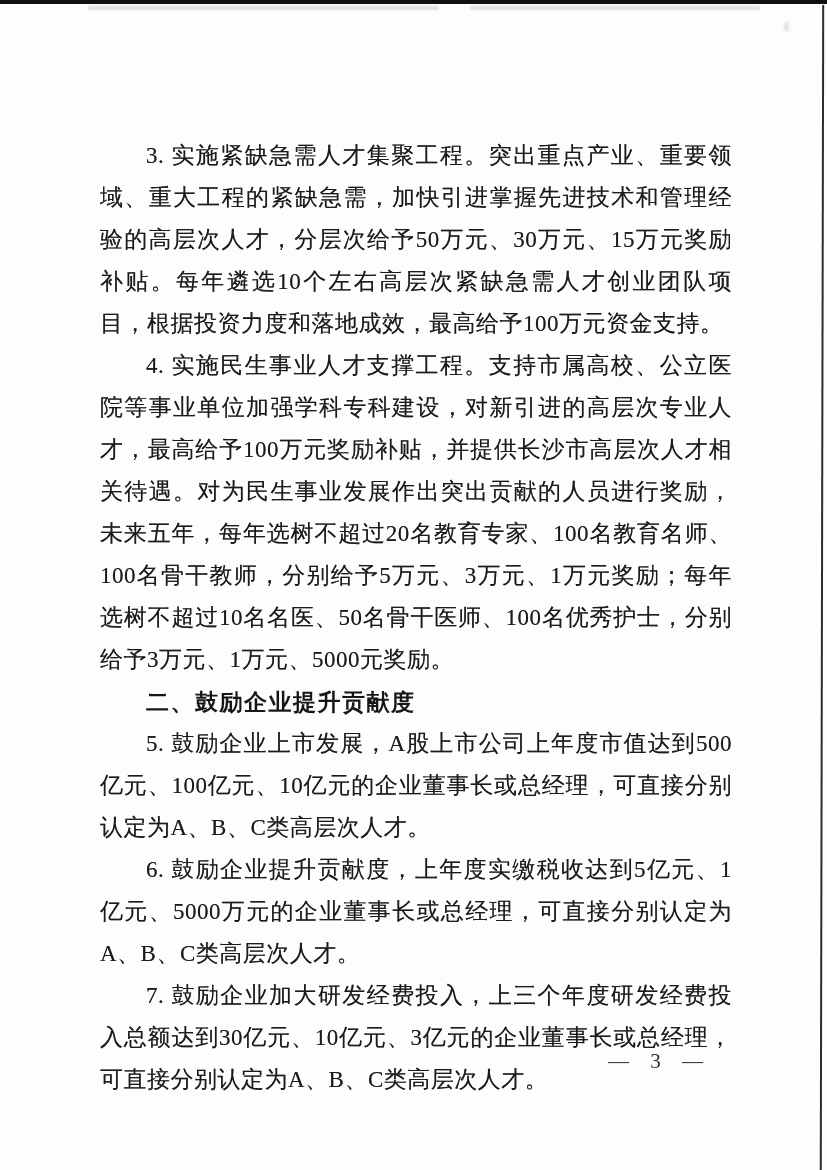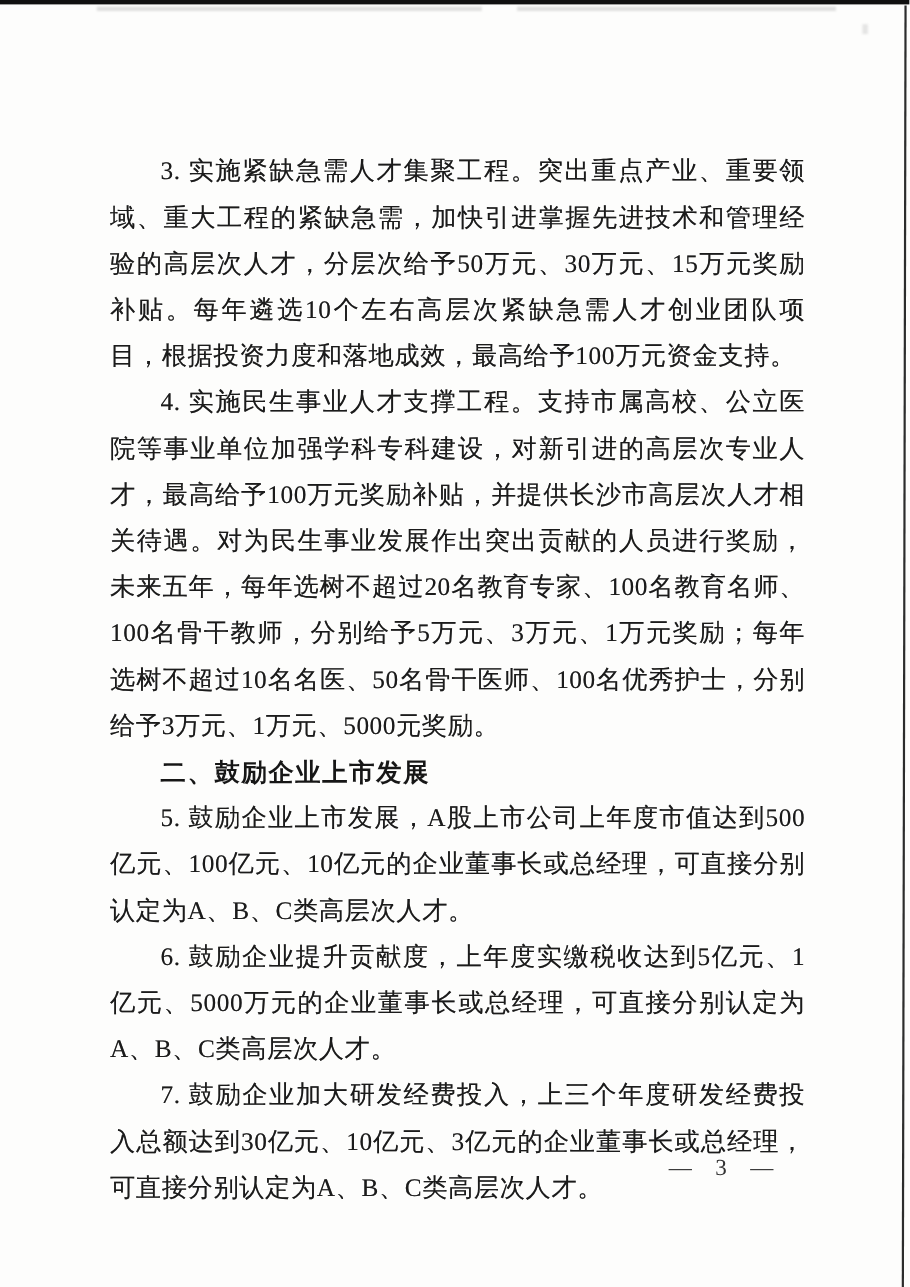--- a/index.html
+++ b/index.html
@@ -77,21 +77,21 @@
 
   <div class="scan-edge-top"></div>
   <div class="smudge smudge-a"></div>
   <div class="smudge smudge-b"></div>
   <div class="smudge speck"></div>
   <div class="scan-line-right"></div>
 
   <div class="content">
     <p class="body-para">3. 实施紧缺急需人才集聚工程。突出重点产业、重要领域、重大工程的紧缺急需，加快引进掌握先进技术和管理经验的高层次人才，分层次给予50万元、30万元、15万元奖励补贴。每年遴选10个左右高层次紧缺急需人才创业团队项目，根据投资力度和落地成效，最高给予100万元资金支持。</p>
     <p class="body-para">4. 实施民生事业人才支撑工程。支持市属高校、公立医院等事业单位加强学科专科建设，对新引进的高层次专业人才，最高给予100万元奖励补贴，并提供长沙市高层次人才相关待遇。对为民生事业发展作出突出贡献的人员进行奖励，未来五年，每年选树不超过20名教育专家、100名教育名师、100名骨干教师，分别给予5万元、3万元、1万元奖励；每年选树不超过10名名医、50名骨干医师、100名优秀护士，分别给予3万元、1万元、5000元奖励。</p>
-    <h2 class="section-heading">二、鼓励企业上市发展</h2>
+    <h2 class="section-heading">二、鼓励企业提升贡献度</h2>
     <p class="body-para">5. 鼓励企业上市发展，A股上市公司上年度市值达到500亿元、100亿元、10亿元的企业董事长或总经理，可直接分别认定为A、B、C类高层次人才。</p>
     <p class="body-para">6. 鼓励企业提升贡献度，上年度实缴税收达到5亿元、1亿元、5000万元的企业董事长或总经理，可直接分别认定为A、B、C类高层次人才。</p>
     <p class="body-para">7. 鼓励企业加大研发经费投入，上三个年度研发经费投入总额达到30亿元、10亿元、3亿元的企业董事长或总经理，可直接分别认定为A、B、C类高层次人才。</p>
   </div>
 
   <div class="page-number">— 3 —</div>
 
 </div>
 
 </body></html>

